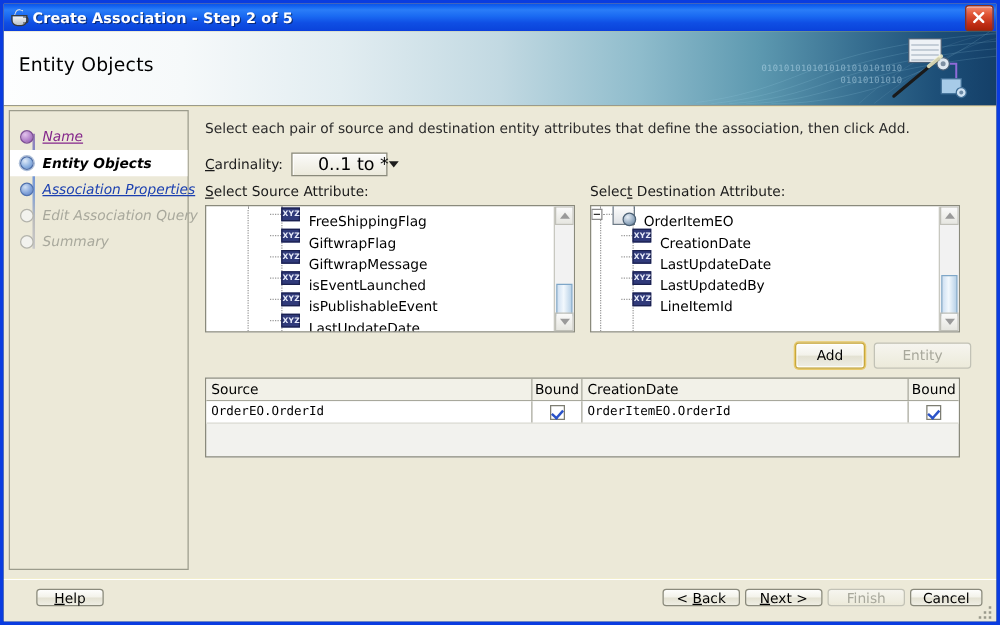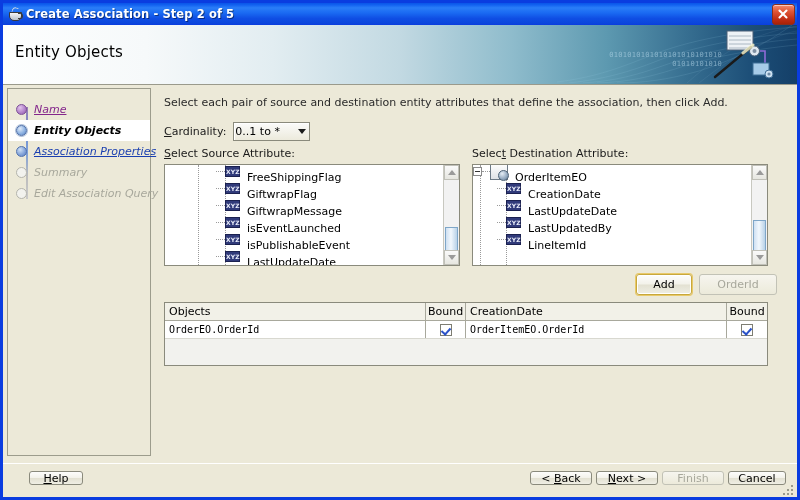--- a/index.html
+++ b/index.html
@@ -164,21 +164,21 @@
   .card-row { position: absolute; left: 9px; top: 34px; display: flex; align-items: center; }
   .card-label { font-size: 11px; color: #1a1a1a; margin-right: 7px; }
   .u { text-decoration: underline; }
   .combo {
     width: 77px; height: 19px; box-sizing: border-box;
     border: 1px solid #8a8a7c;
     background: linear-gradient(to bottom, #fbfbfa, #eceadc);
     display: flex; align-items: center; cursor: pointer;
     box-shadow: inset 1px 1px 0 #ffffff;
   }
-  .combo .val { flex: 1; padding-left: 1px; font-size: 11px; color: #000; white-space: nowrap; }
+  .combo .val { flex: 1; padding-left: 20px; font-size: 14px; color: #000; white-space: nowrap; }
   .combo .arrow {
     width: 15px; height: 100%; display: flex; align-items: center; justify-content: center;
   }
   .combo .arrow i {
     display:block; width: 0; height: 0;
     border-left: 4px solid transparent; border-right: 4px solid transparent;
     border-top: 5px solid #1c1c1c;
   }
 
   .list-caption { position: absolute; font-size: 11px; color: #1a1a1a; }
@@ -405,26 +405,26 @@
           <span class="lbl lbl-current">Entity Objects</span>
         </div>
 
         <div class="step">
           <span class="bullet b-next"></span>
           <span class="lbl lbl-link">Association Properties</span>
         </div>
 
         <div class="step">
           <span class="bullet b-todo"></span>
-          <span class="lbl lbl-todo">Summary</span>
+          <span class="lbl lbl-todo">Edit Association Query</span>
         </div>
 
         <div class="step">
           <span class="bullet b-todo"></span>
-          <span class="lbl lbl-todo">Edit Association Query</span>
+          <span class="lbl lbl-todo">Summary</span>
         </div>
       </div>
     </div>
 
     <div class="main">
 
       <div class="intro">Select each pair of source and destination entity attributes that define the association, then click Add.</div>
 
       <div class="card-row">
         <span class="card-label"><span class="u">C</span>ardinality:</span>
@@ -539,26 +539,26 @@
           <div class="vs-btn vs-dn">
               <i></i>
             </div>
         </div>
       </div>
 
       <div class="btn default" id="add-btn">
         <span>Add</span>
       </div>
       <div class="btn disabled" id="remove-btn">
-        <span>OrderId</span>
+        <span>Entity</span>
       </div>
 
       <div class="pairs">
         <div class="pr-row pr-head">
-          <div class="pr-cell c-src">Objects</div>
+          <div class="pr-cell c-src">Source</div>
           <div class="pr-cell c-b1">Bound</div>
           <div class="pr-cell c-dst">CreationDate</div>
           <div class="pr-cell c-b2">Bound</div>
         </div>
         <div id="pair-rows">
             <div class="pr-row pr-body">
               <div class="pr-cell c-src">OrderEO.OrderId</div>
               <div class="pr-cell c-b1">
                 <span class="chk on"></span>
               </div>

